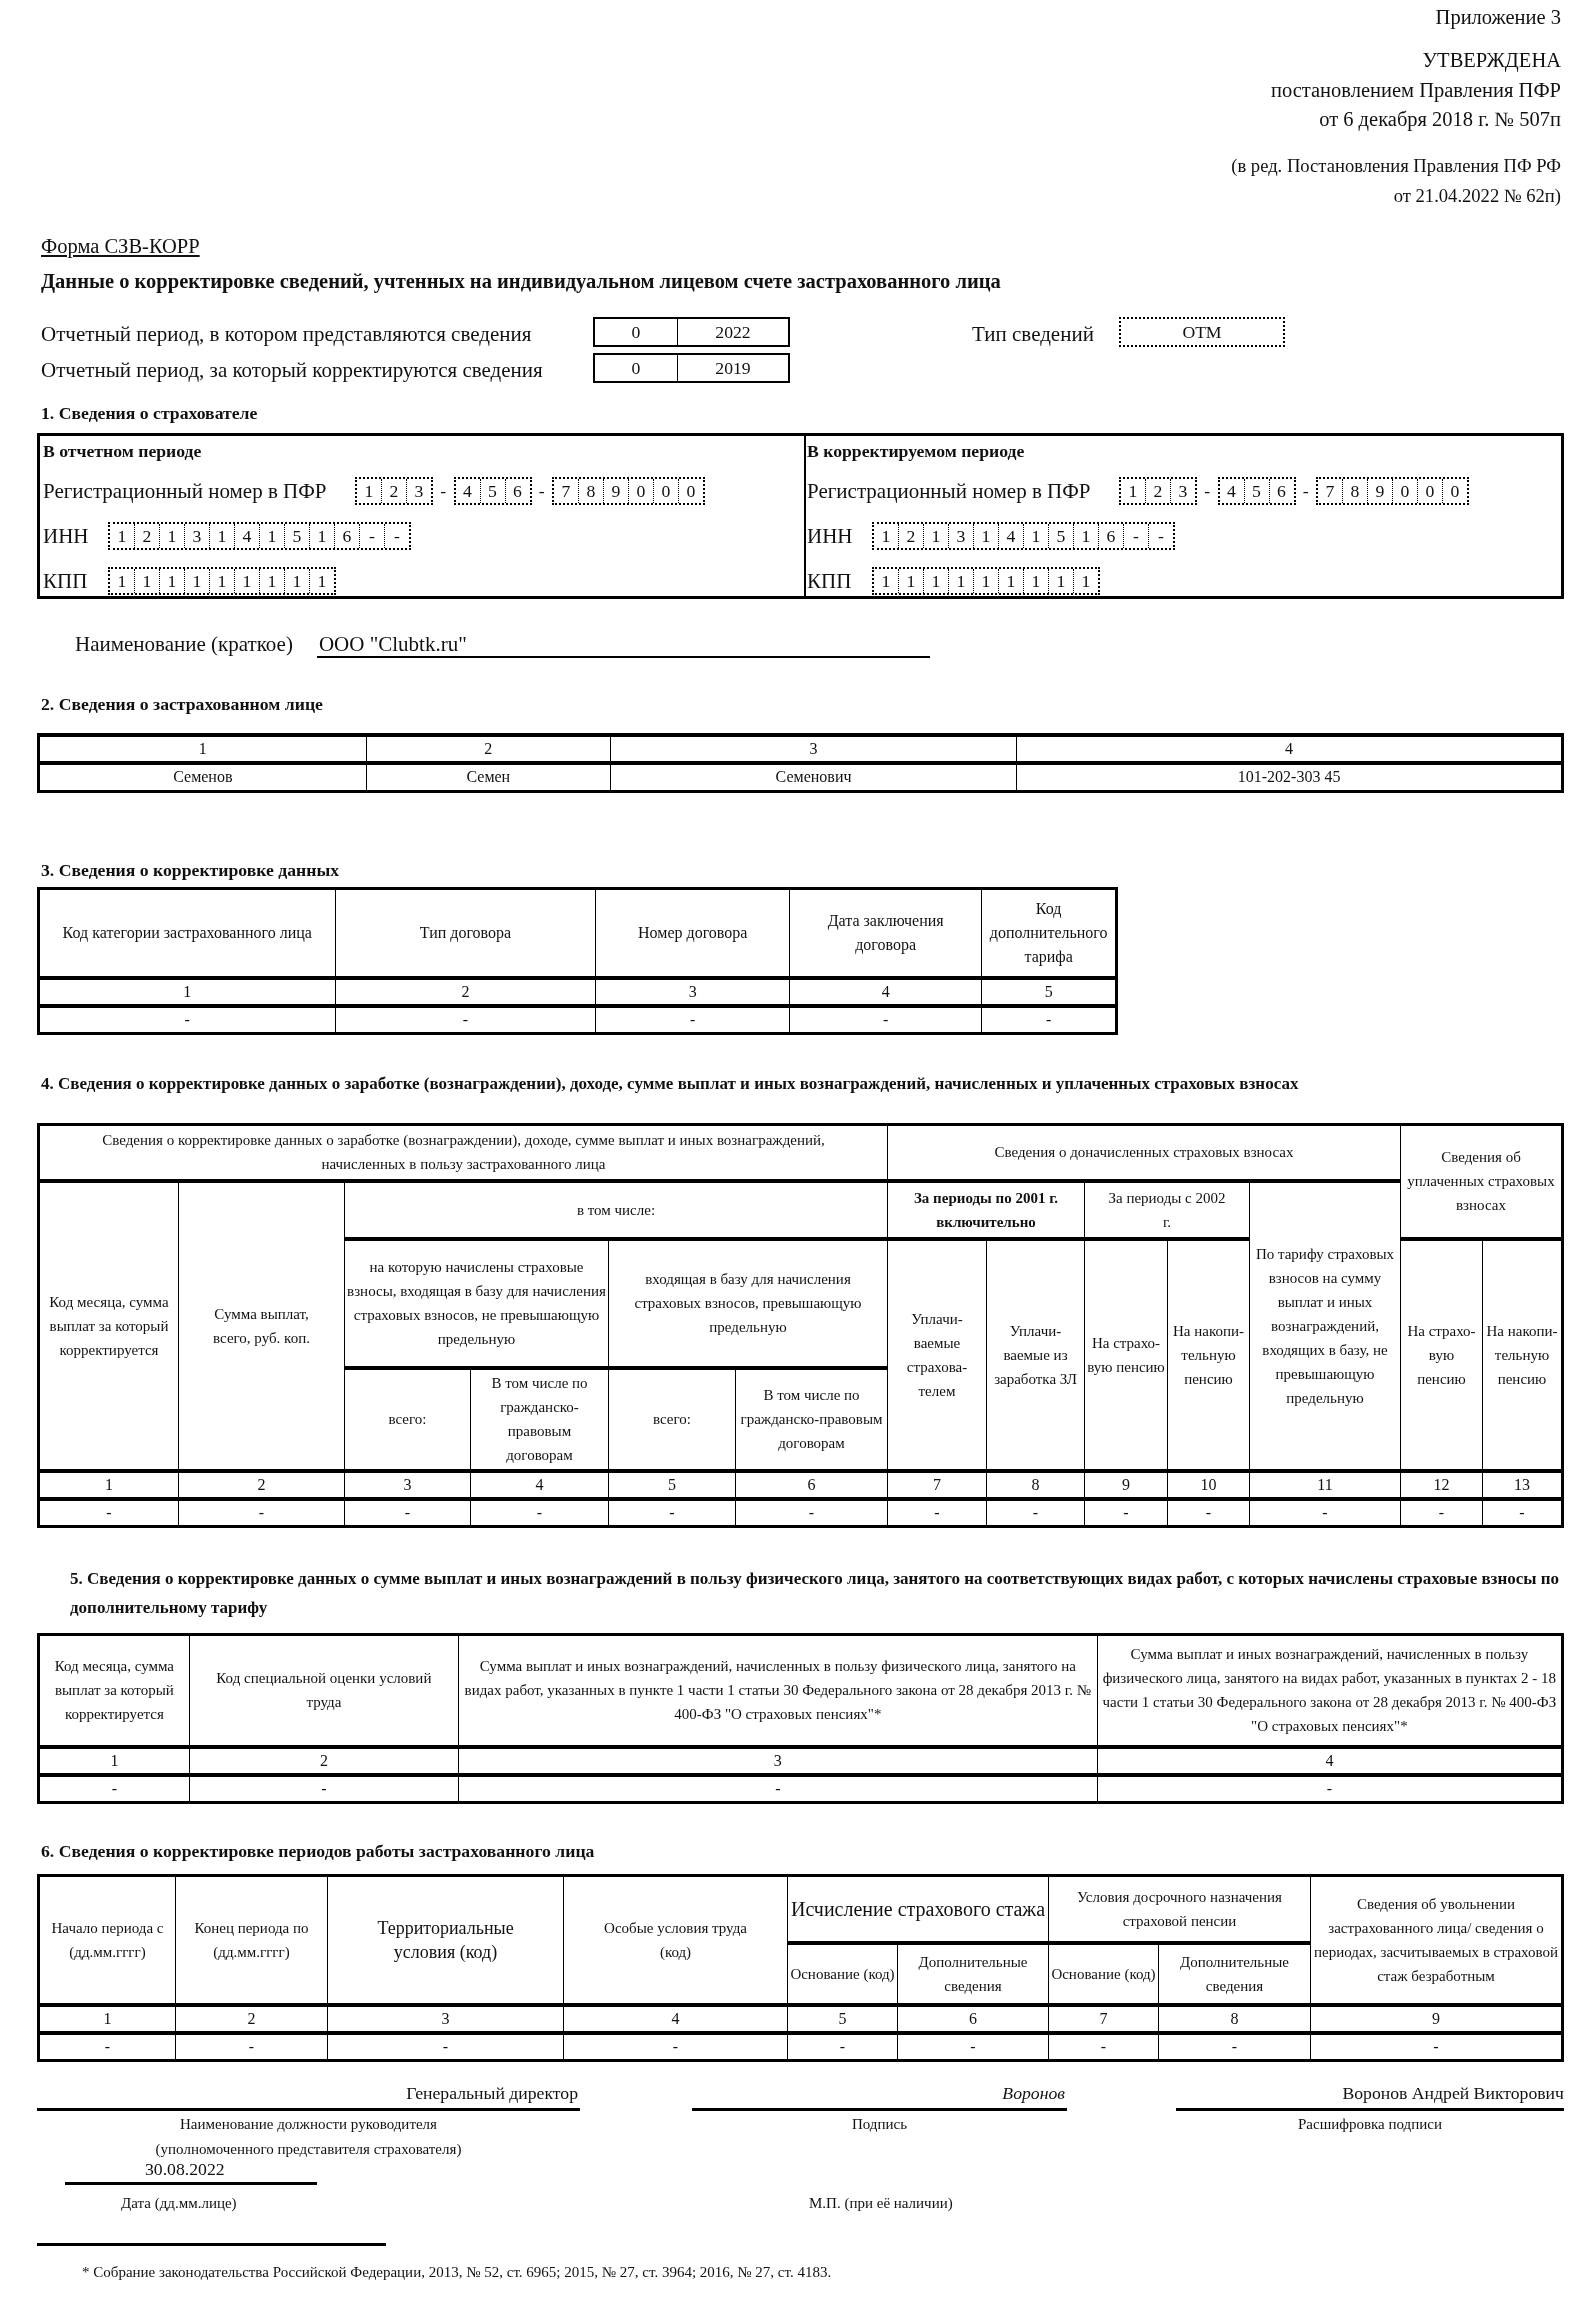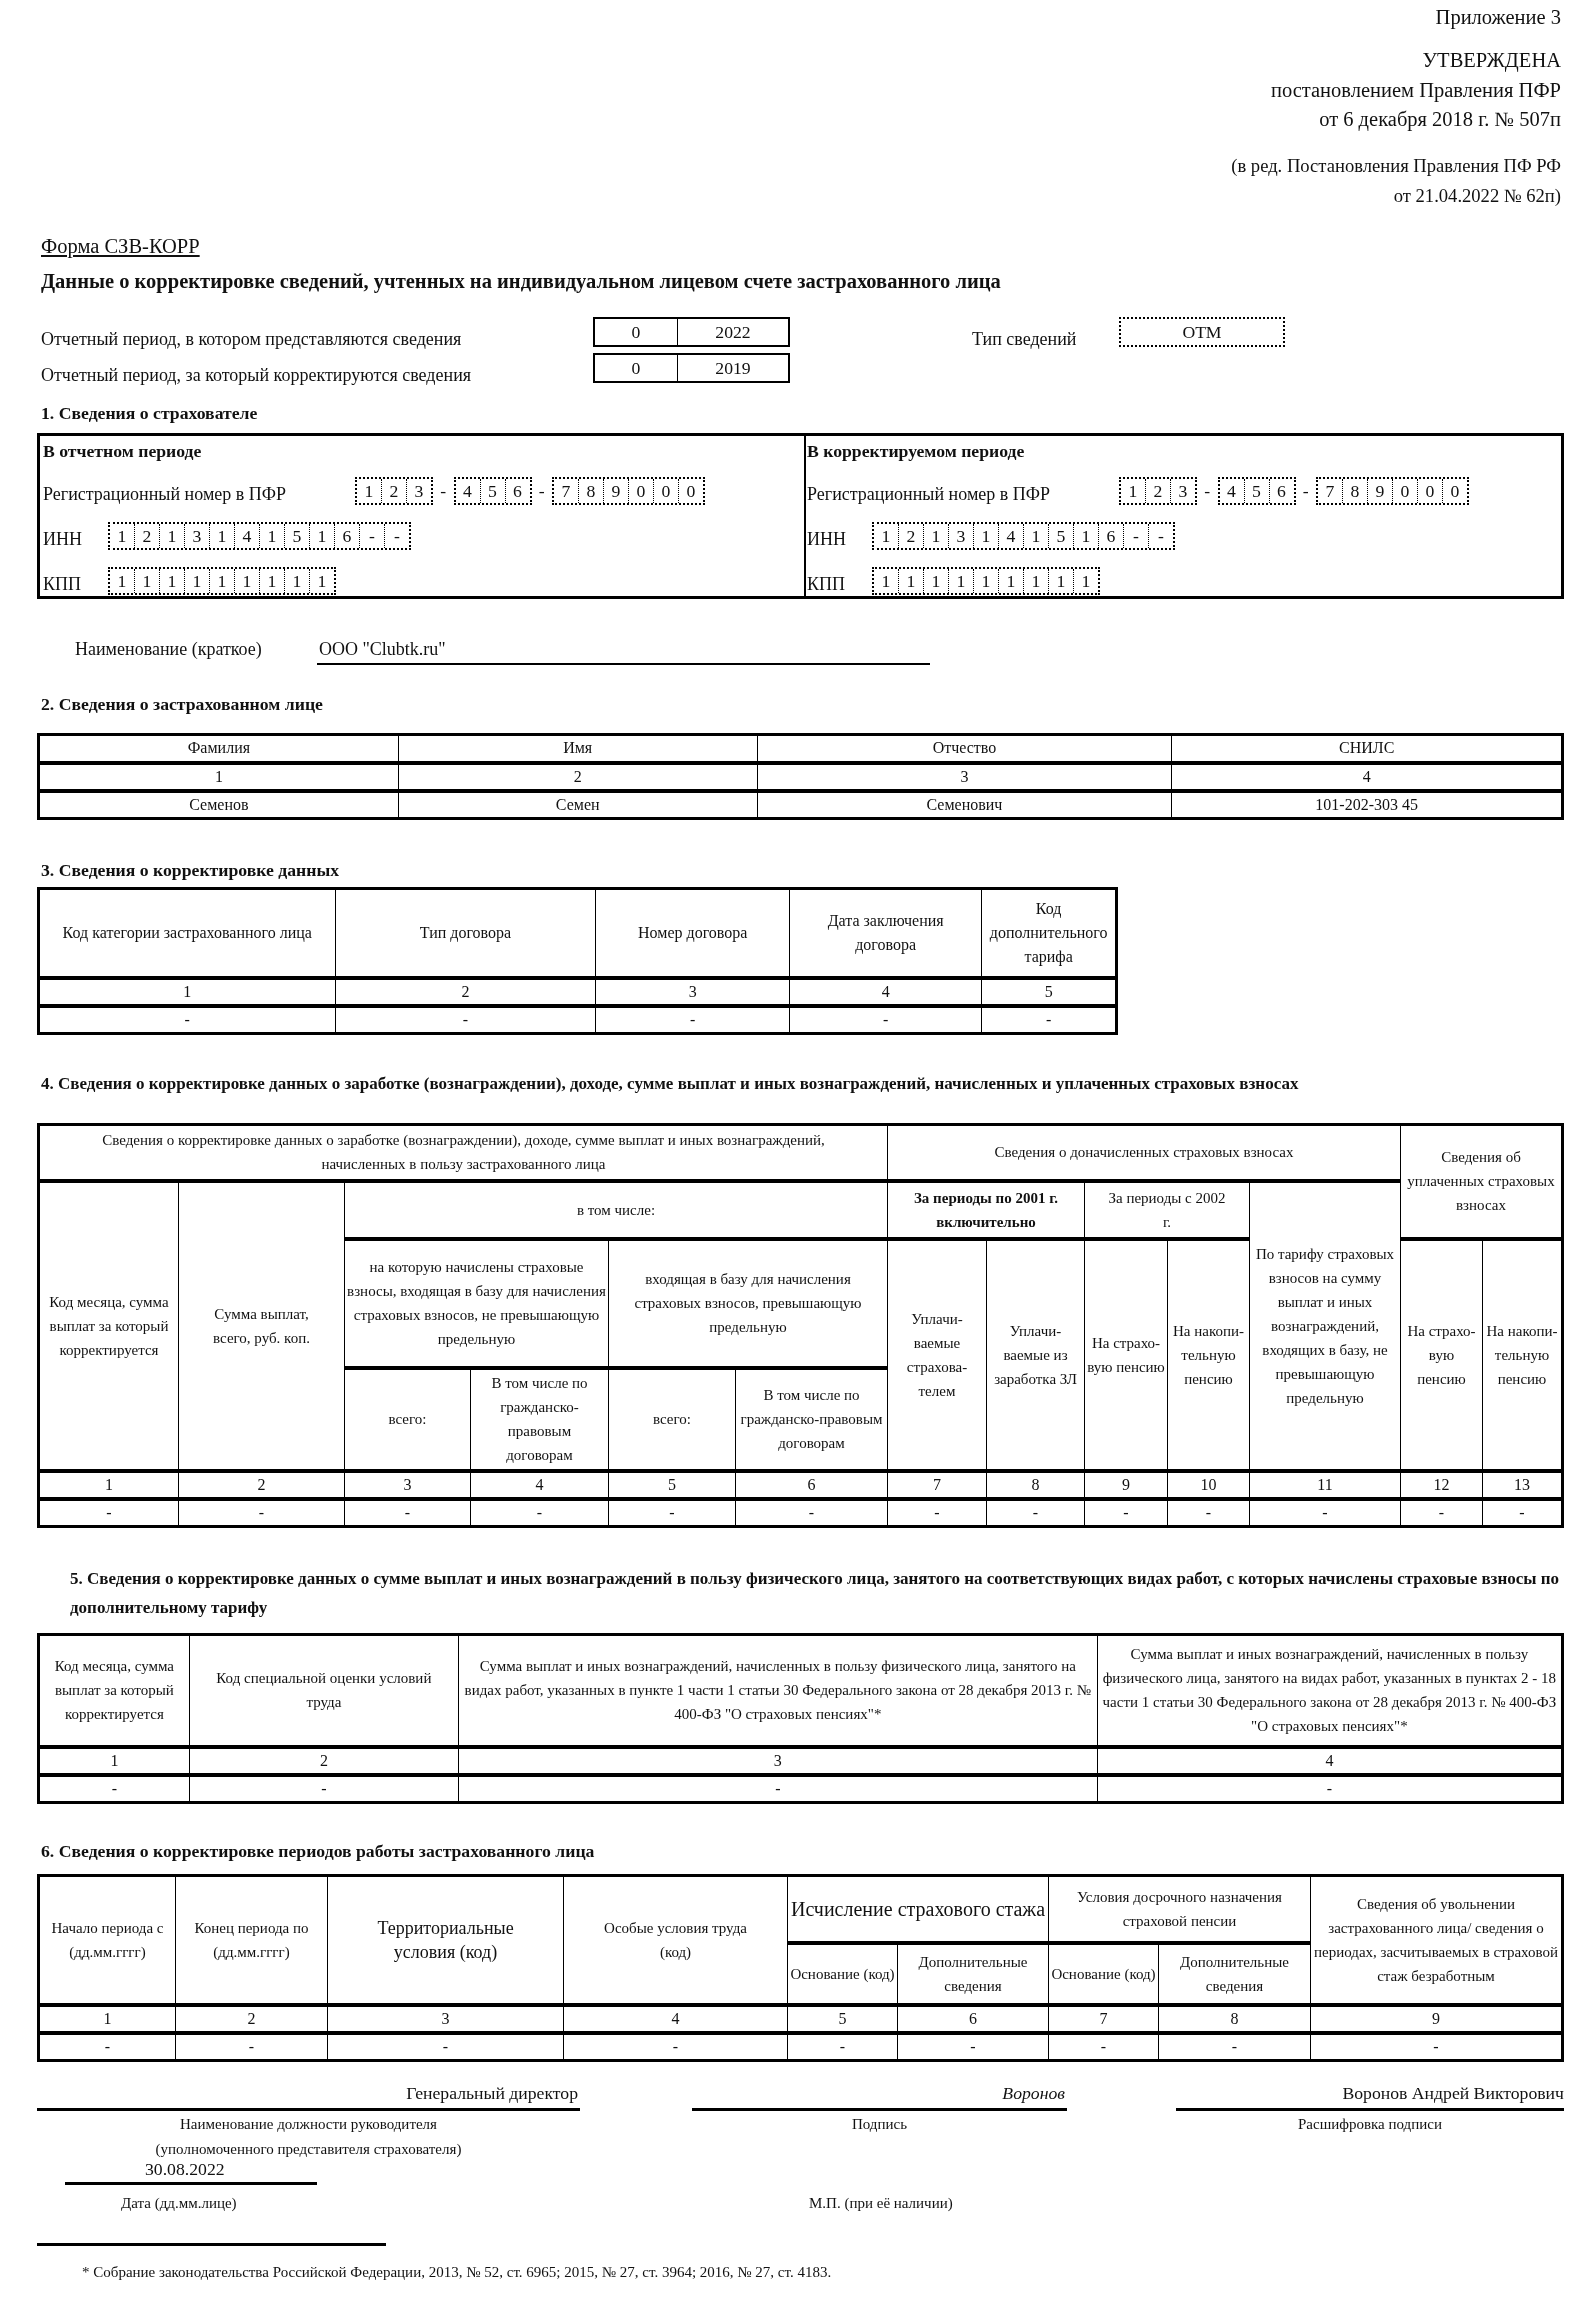--- a/index.html
+++ b/index.html
@@ -1,21 +1,21 @@
 <!DOCTYPE html>
 <html style="font-size:15px"><head>
 <meta charset="utf-8">
 <style>
   html, body { margin:0; padding:0; background:#ffffff; }
   body { width:1589px; height:2297px; position:relative; font-family:"Liberation Serif", serif; color:#111; overflow:hidden; }
   .abs { position:absolute; }
   .hdr-right { right:28px; font-size:20.5px; line-height:30px; text-align:right; }
   .title-form { left:41px; top:235px; font-size:20.5px; text-decoration:underline; }
   .main-title { left:41px; top:270px; font-size:20.5px; font-weight:bold; }
-  .label { font-size:18px;margin-top:7px; }
+  .label { font-size:21px; }
   .sec-title { font-size:17.7px; font-weight:bold; }
   .box2 { position:absolute; display:flex; border:2.8px solid #000; height:26px; }
   .box2 div { display:flex; align-items:center; justify-content:center; font-size:17.7px; }
   .box2 .c1 { width:82px; border-right:1.9px solid #000; }
   .box2 .c2 { width:110px; }
   .dotted { border:2.8px dotted #000; }
   table { border-collapse:collapse; position:absolute; font-family:"Liberation Serif", serif; }
   td { border:1.9px solid #000; text-align:center; vertical-align:middle; font-size:16px; line-height:24px; padding:0 1.9px; }
   table.thick { border:3.7px solid #000; }
   tr.thicktop td { border-top:4.7px solid #000; }
@@ -170,26 +170,20 @@
       <span>1</span>
     </span>
 </div>
 
 <div class="abs label" style="left:75px;top:632px;">Наименование (краткое)</div>
 <div class="abs label" style="left:317px;top:632px;width:611px;height:24px;border-bottom:2.8px solid #000;padding-left:1.9px;">ООО "Clubtk.ru"</div>
 
 <div class="abs sec-title" style="left:41px;top:694px;">2. Сведения о застрахованном лице</div>
 <table class="thick" style="left:37px;top:733px;width:1527px;">
   <tbody>
-      <tr style="height:28px;">
-    <td style="width:354px;">Фамилия</td>
-    <td style="width:354px;">Имя</td>
-    <td style="width:410px;">Отчество</td>
-    <td>СНИЛС</td>
-  </tr>
   <tr class="thicktop" style="height:26px;">
     <td>1</td>
     <td>2</td>
     <td>3</td>
     <td>4</td>
   </tr>
   <tr class="thicktop" style="height:28px;">
     <td>Семенов</td>
     <td>Семен</td>
     <td>Семенович</td>

